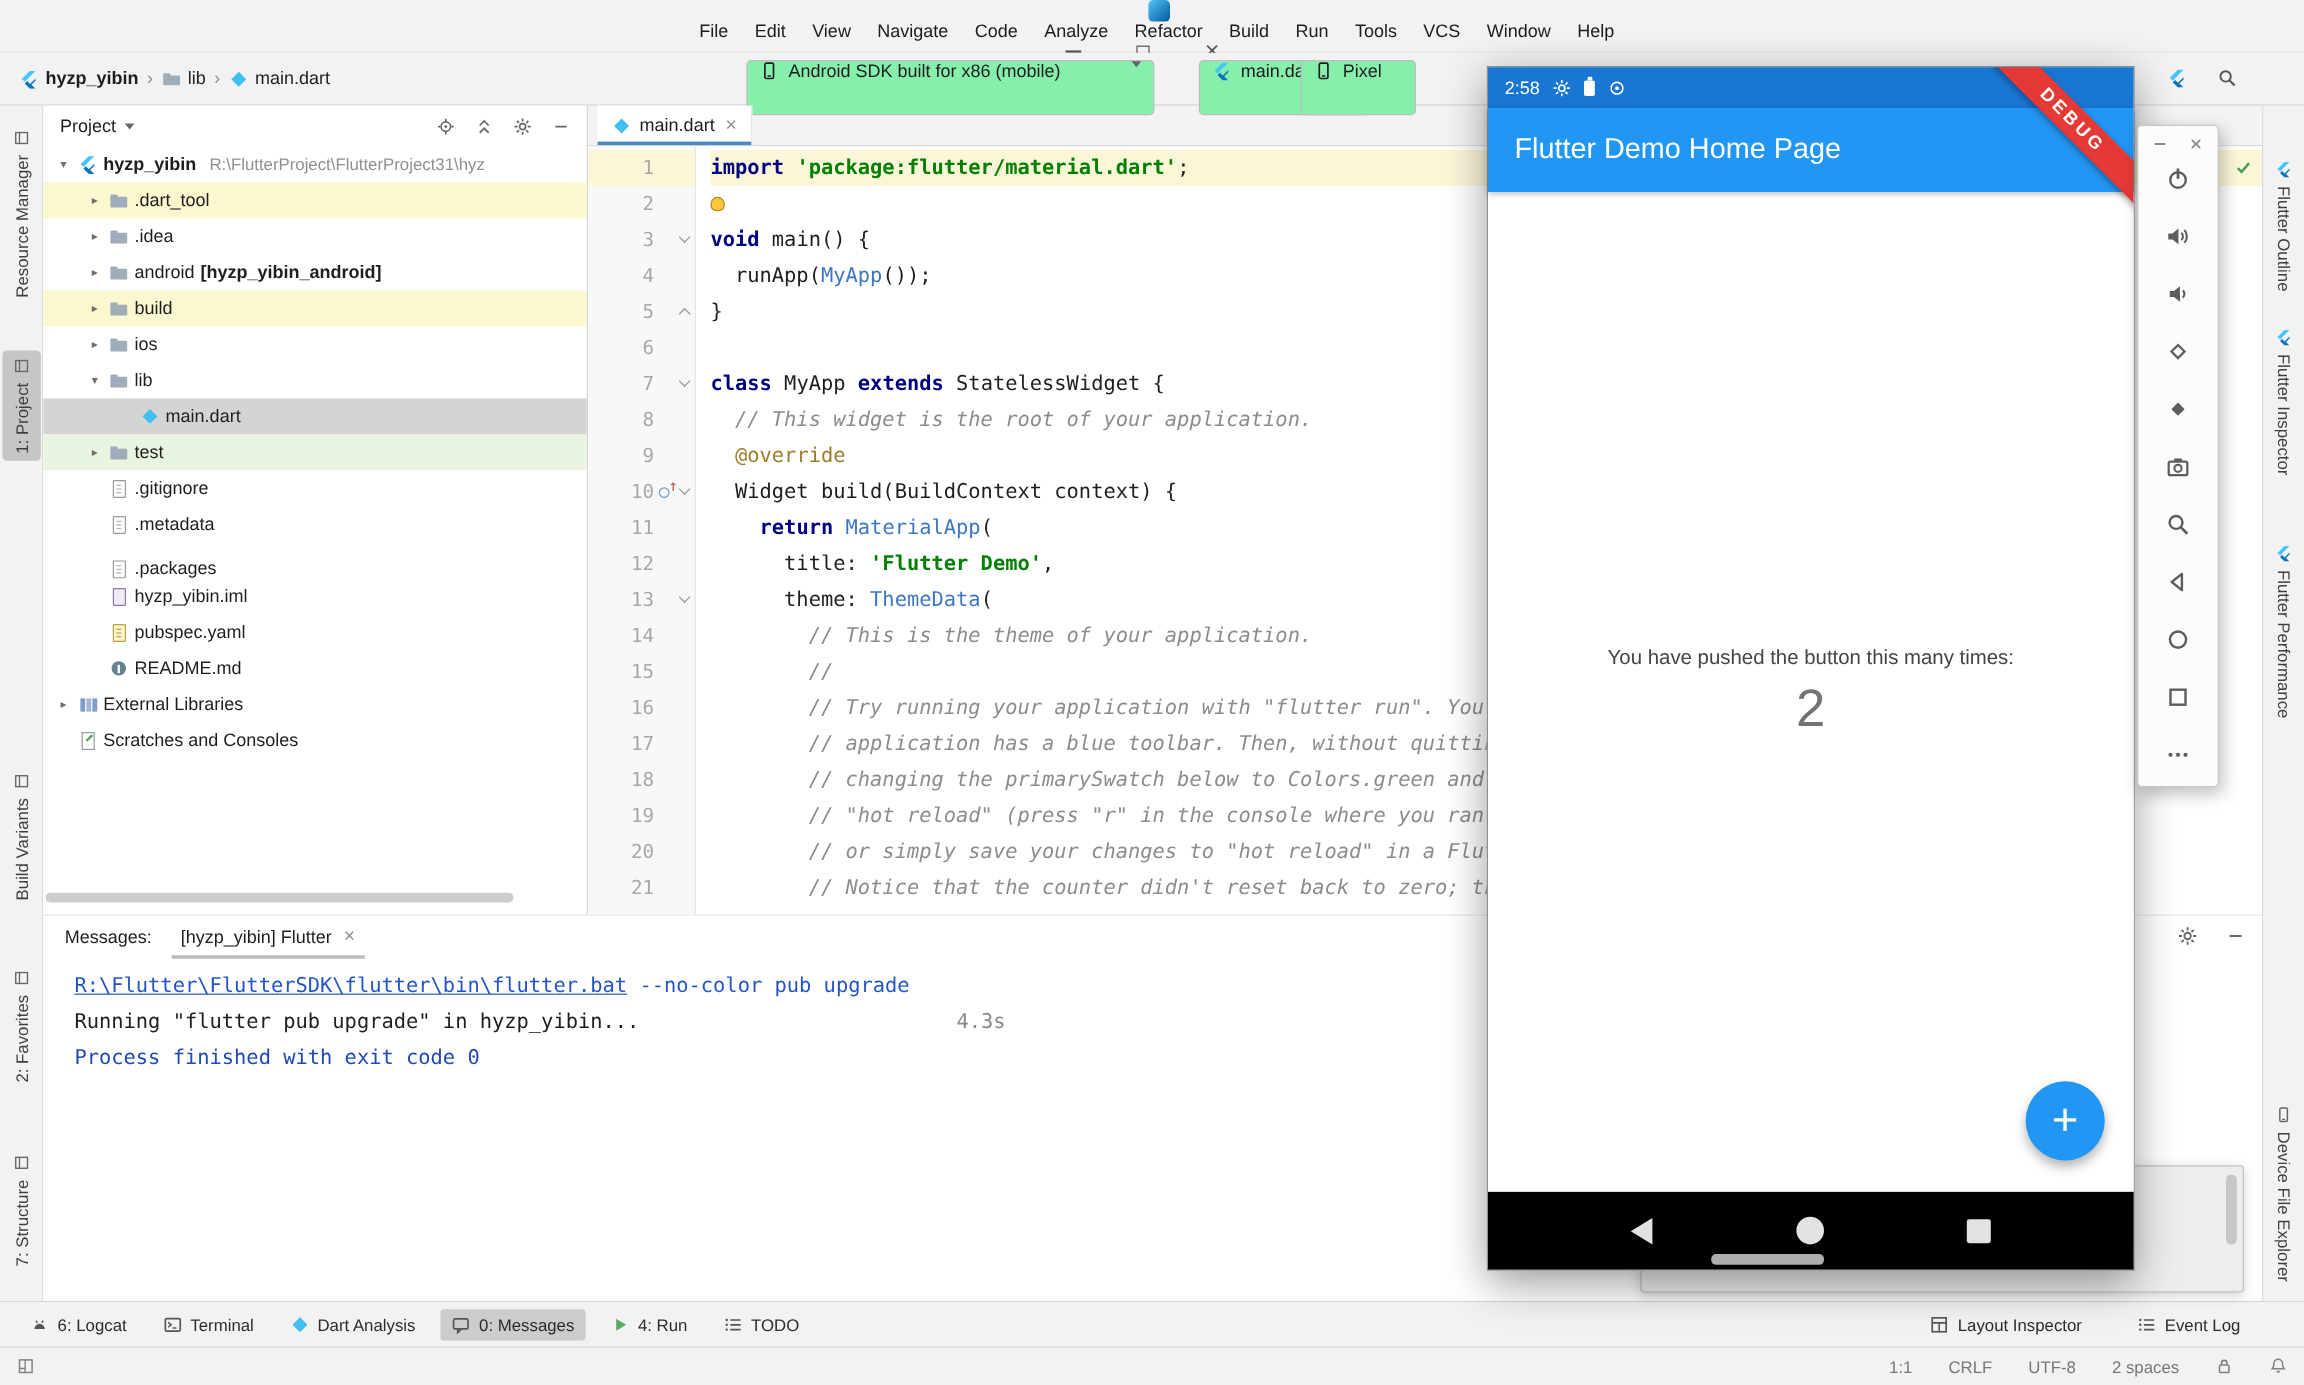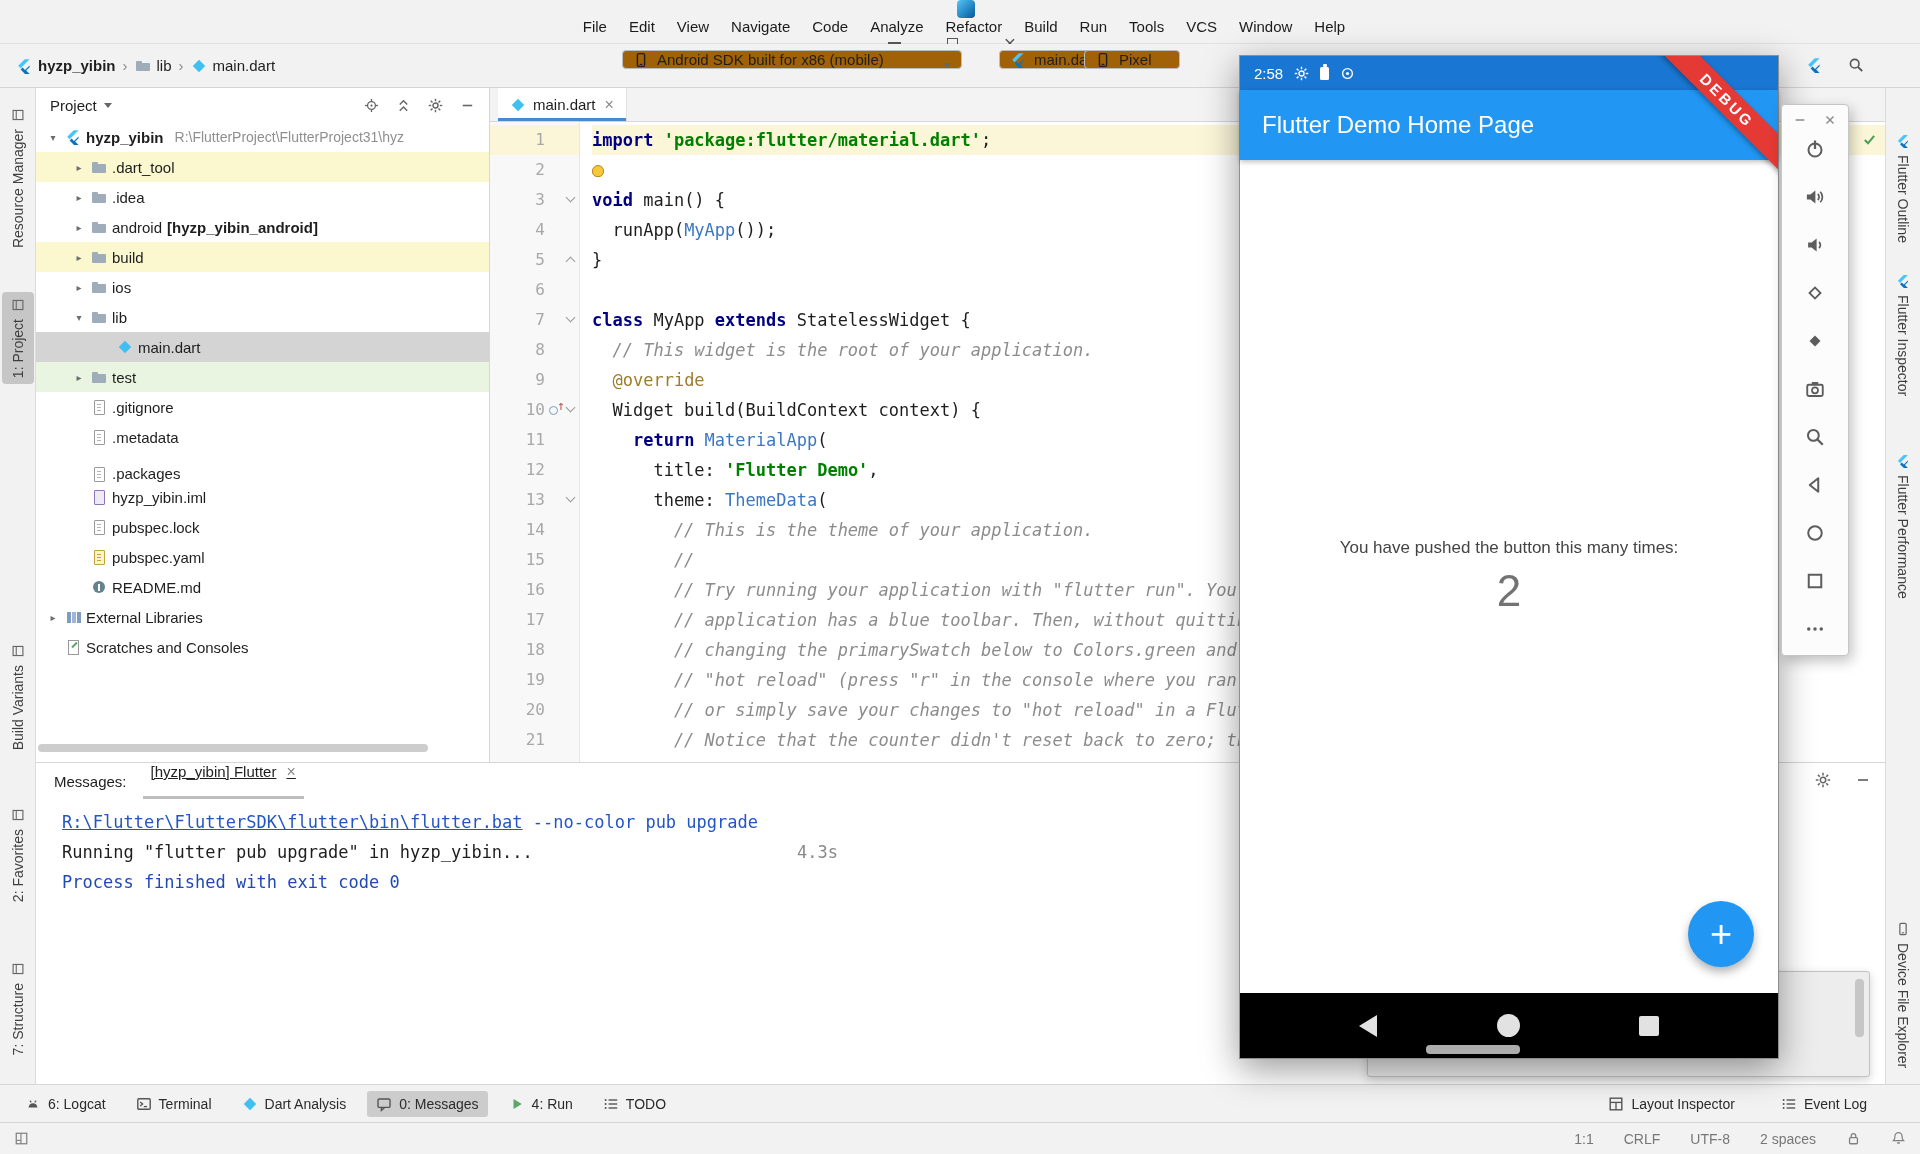--- a/index.html
+++ b/index.html
@@ -20,21 +20,21 @@
   .wc-min{display:inline-block;width:13px;height:2px;background:#555;}
   .wc-max{display:inline-block;width:11px;height:11px;border:1.5px solid #555;}
   .wc-close{font-size:21px;color:#555;line-height:14px;}
 
   
   .toolbar{height:44px;display:flex;align-items:center;position:relative;background:#f2f2f2;border-bottom:1px solid #d4d4d4;}
   .breadcrumbs{display:flex;align-items:center;gap:7px;padding-left:16px;}
   .bc-sep{color:#8a8a8a;}
   .bc-item{display:flex;align-items:center;gap:6px;}
   .bc-item.first .bc-label{font-weight:bold;}
-  .dd{position:absolute;top:6px;height:19px;display:flex;align-items:flex-end;gap:8px;padding:0 10px;border:1px solid #bdbdbd;border-radius:4px;background:#a16207;}
+  .dd{position:absolute;top:6px;height:46px;display:flex;align-items:flex-start;gap:8px;padding:0 10px;border:1px solid #bdbdbd;border-radius:4px;background:#86efac;}
   .dd-device{left:622px;width:340px;}
   .dd-config{left:999px;width:142px;}
   .dd-pixel{left:1084px;width:96px;overflow:hidden;}
   .caret{width:0;height:0;border-left:4.5px solid transparent;border-right:4.5px solid transparent;border-top:5px solid #666;margin-left:auto;flex:none;}
   .tb-right{position:absolute;left:1806px;top:13px;display:flex;gap:26px;align-items:center;color:#555;}
 
   
   .center{height:996px;display:flex;}
   .stripe{position:relative;background:#f2f2f2;}
   #stripeLeft{width:36px;border-right:1px solid #dcdcdc;}
@@ -94,21 +94,21 @@
   .inspect{position:absolute;top:10px;right:8px;width:15px;height:15px;}
   .kw{color:#000080;font-weight:bold;}
   .str{color:#008000;font-weight:bold;}
   .cmt{color:#8c8c8c;font-style:italic;}
   .ann{color:#9b7d2a;}
   .cls{color:#3d77c2;}
 
   
   .messages-panel{height:321px;background:#fff;display:flex;flex-direction:column;position:relative;}
   .msg-header{height:36px;display:flex;align-items:center;padding-left:18px;gap:16px;position:relative;flex:none;}
-  .msg-tab{display:flex;gap:8px;padding:0 8px;height:36px;position:relative;text-decoration:underline;}
+  .msg-tab{display:flex;align-items:center;gap:8px;padding:0 8px;height:36px;position:relative;}
   .msg-tab::after{content:'';position:absolute;left:0;right:0;bottom:0;height:3px;background:#bdbdbd;}
   .msg-actions{position:absolute;right:14px;top:9px;display:flex;gap:24px;color:#666;}
   .console{flex:1;padding:8px 0 0 26px;font-family:"DejaVu Sans Mono","Liberation Mono",monospace;font-size:17px;line-height:30px;}
   .console-line{position:relative;height:30px;white-space:pre;}
   .link{color:#2356c4;text-decoration:underline;}
   .cmd{color:#2356c4;}
   .time{position:absolute;left:735px;color:#8a8a8a;}
   .info{color:#1f49b5;}
 
   
@@ -440,25 +440,20 @@
                 <span class="icon ic-file"></span>
                 <span class="tree-label">.packages</span>
               </div>
               <div class="tree-row" style="padding-left: 36px;">
                 <span class="tree-arrow"></span>
                 <span class="icon ic-iml"></span>
                 <span class="tree-label">hyzp_yibin.iml</span>
               </div>
               <div class="tree-row" style="padding-left: 36px;">
                 <span class="tree-arrow"></span>
-                <span class="icon ic-file"></span>
-                <span class="tree-label">pubspec.lock</span>
-              </div>
-              <div class="tree-row" style="padding-left: 36px;">
-                <span class="tree-arrow"></span>
                 <span class="icon ic-yaml"></span>
                 <span class="tree-label">pubspec.yaml</span>
               </div>
               <div class="tree-row" style="padding-left: 36px;">
                 <span class="tree-arrow"></span>
                 <span class="icon ic-readme"></span>
                 <span class="tree-label">README.md</span>
               </div>
               <div class="tree-row" style="padding-left: 10px;">
                 <span class="tree-arrow">▸</span>

